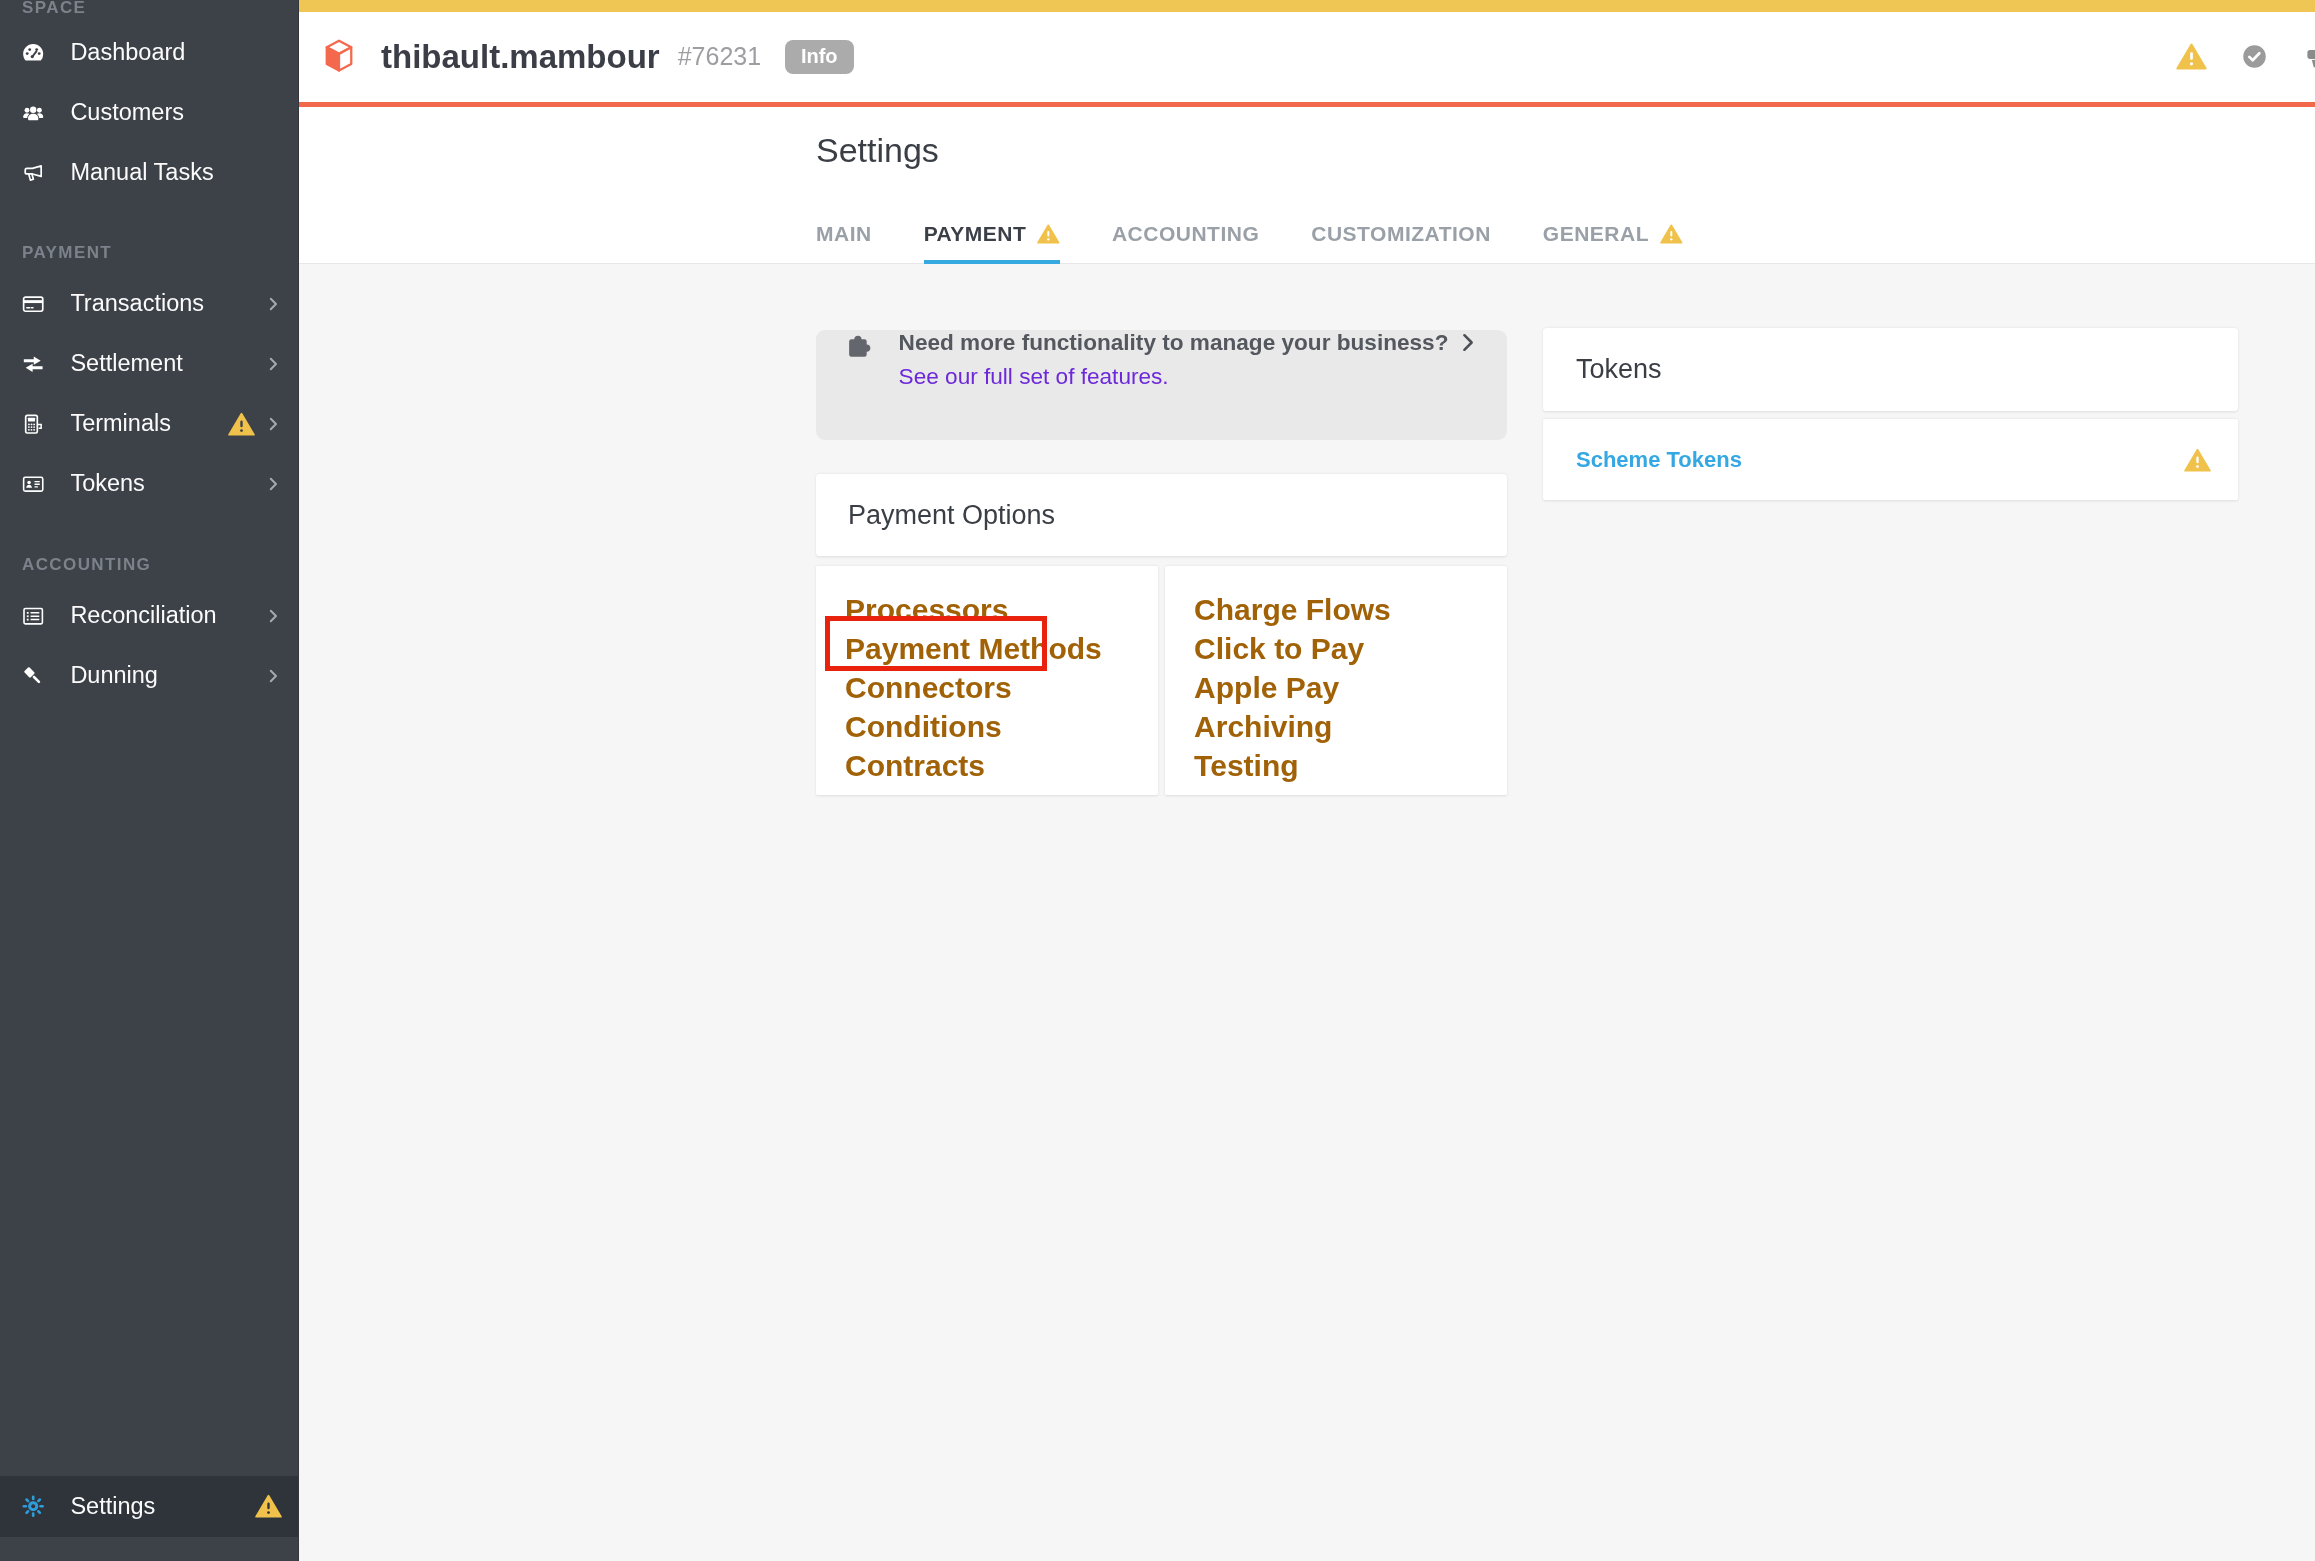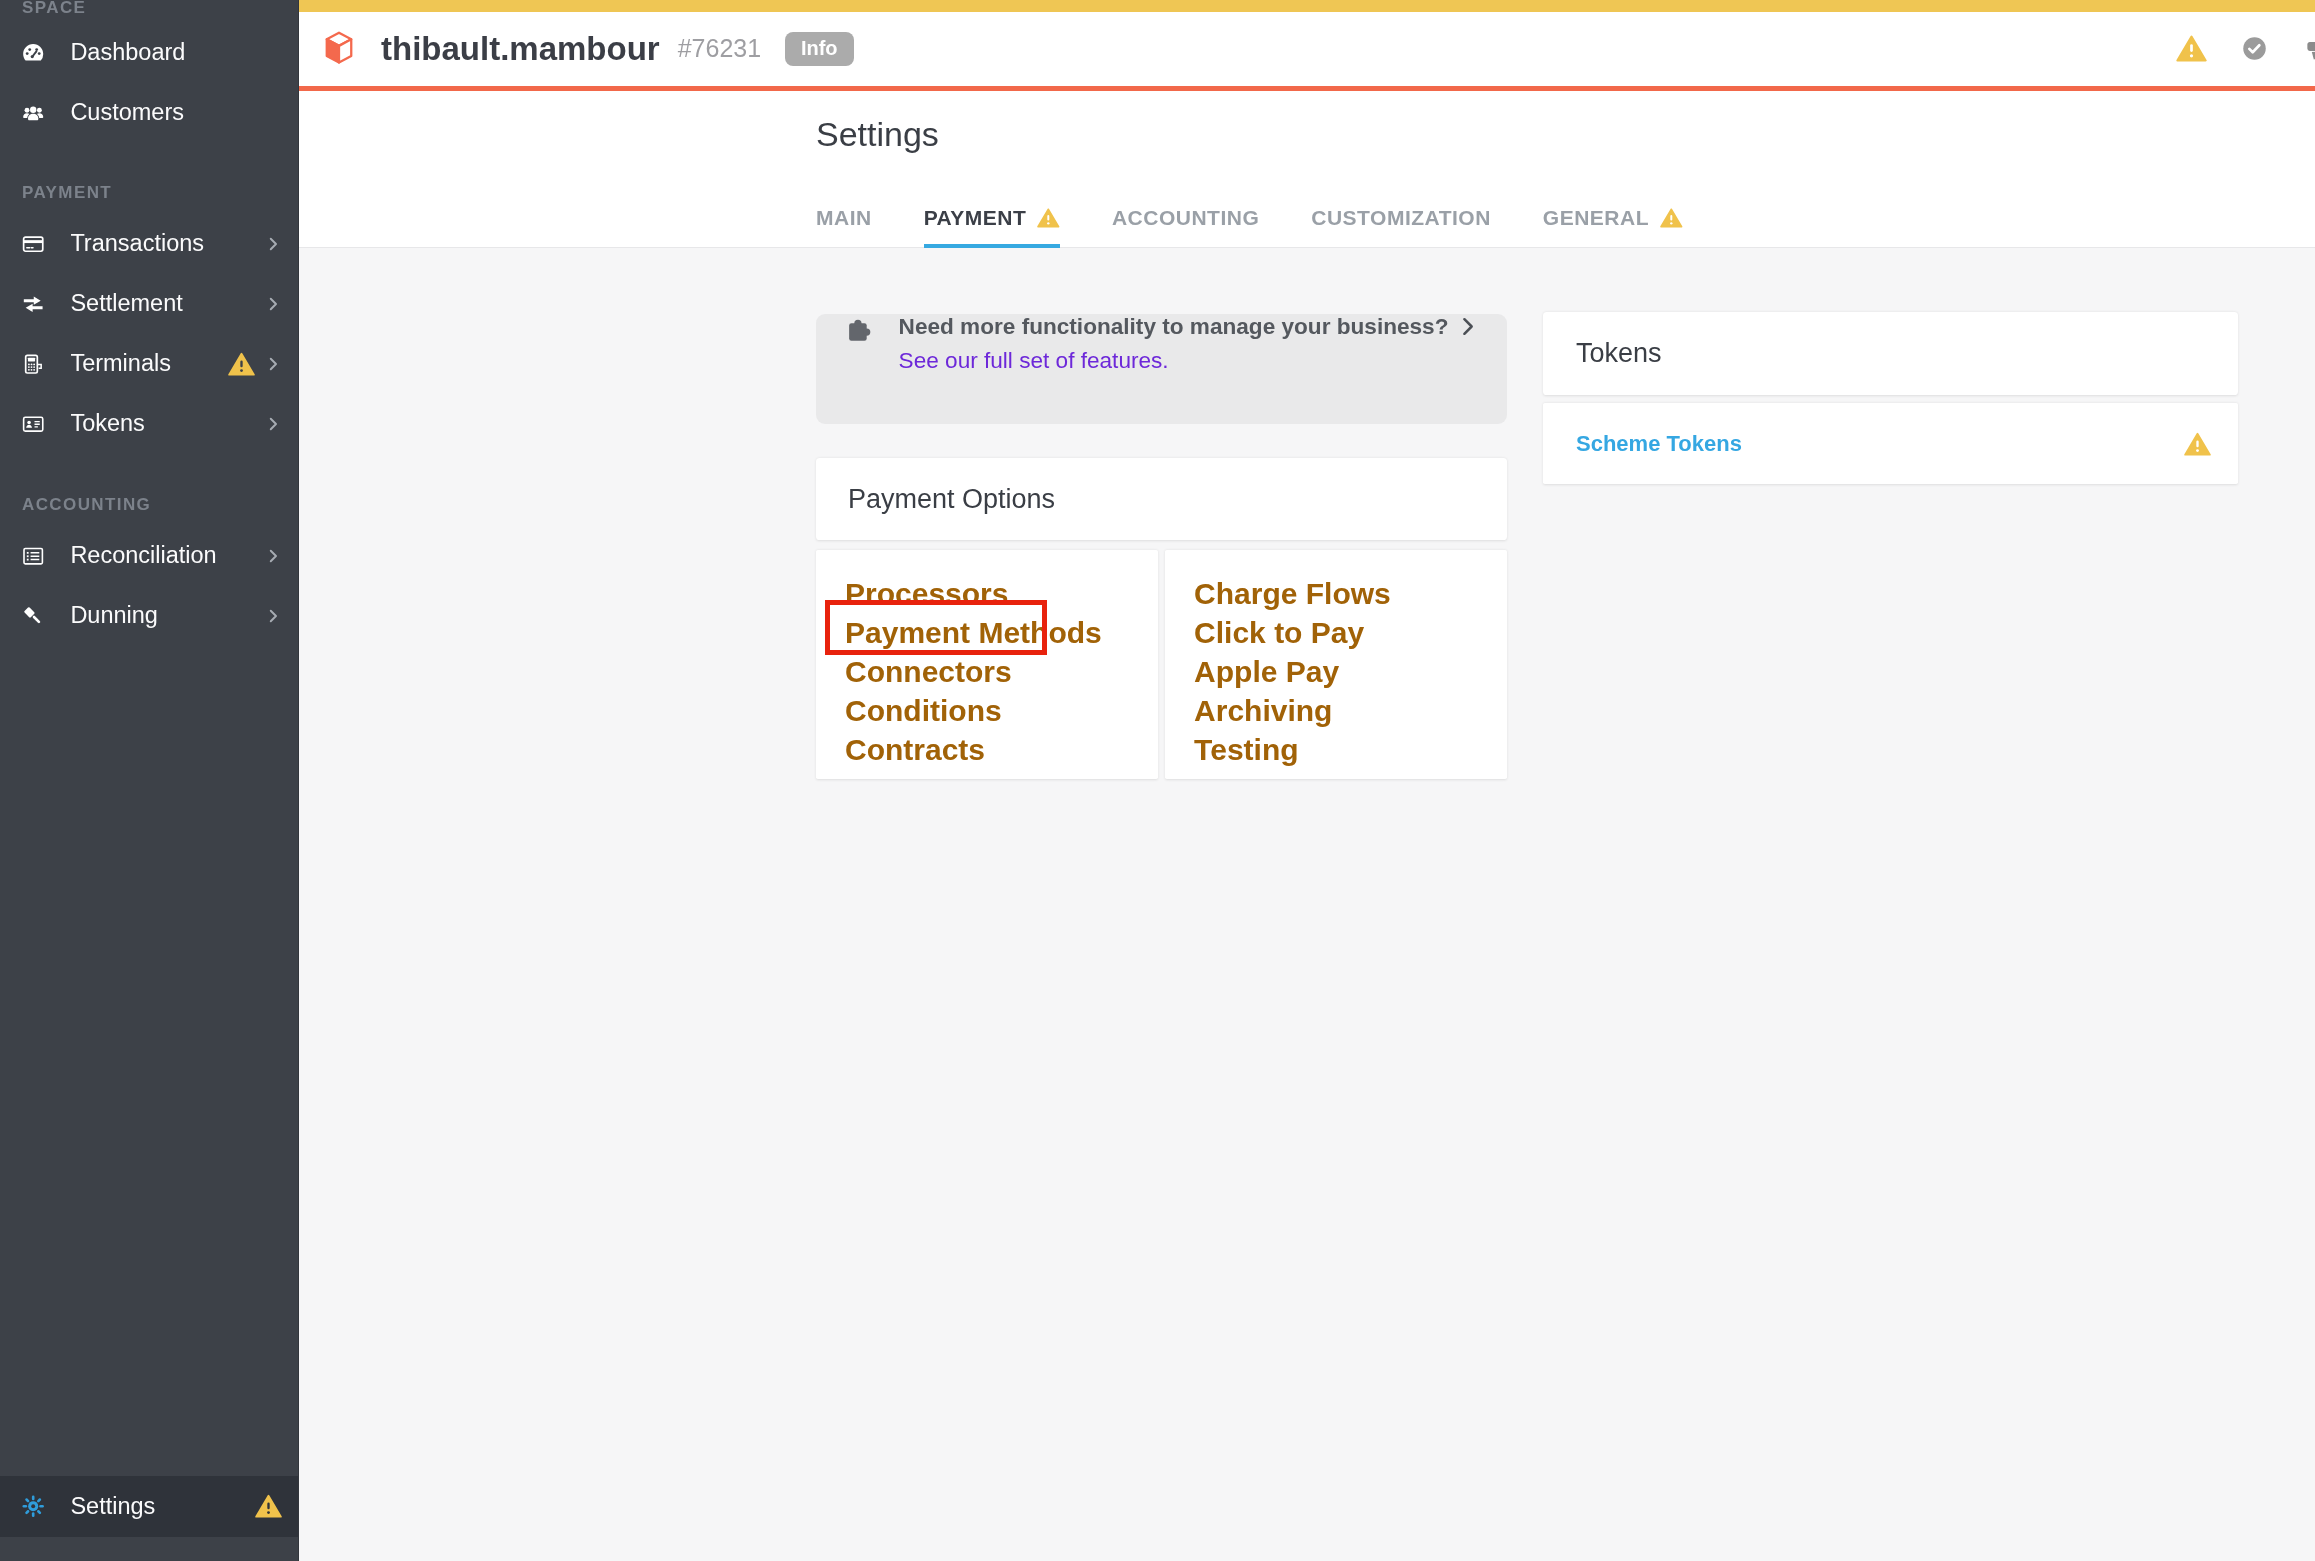--- a/index.html
+++ b/index.html
@@ -38,21 +38,21 @@
     position:absolute;left:0;top:1476px;width:298px;height:61px;
     background:#2f333a;
   }
   .side-footer .side-item{height:61px;}
   .side-footer .row-warn{margin-left:auto;}
 
   
   .main{flex:1;display:flex;flex-direction:column;min-width:0;background:#f6f6f7;}
   .top-yellow{height:11.8px;background:#efc654;}
   .topbar{
-    height:74px;background:#ffffff;display:flex;align-items:center;
+    height:90px;background:#ffffff;display:flex;align-items:center;
     padding-left:25px;overflow:hidden;position:relative;
   }
   .brand{display:flex;align-items:center;margin-right:27px;}
   .ws-name{font-size:33px;font-weight:bold;color:#3b3e46;}
   .ws-id{font-size:25px;color:#9e9ea2;margin-left:18px;}
   .badge{
     margin-left:23.5px;background:#ababab;color:#fff;font-size:20px;font-weight:bold;
     padding:5.4px 16.3px;border-radius:8.1px;cursor:pointer;text-align:right;
   }
   .topbar-icons{margin-left:auto;display:flex;align-items:center;gap:34px;}
@@ -152,20 +152,29 @@
               <path d="M2.3 17c0-2.4 1.8-4 4.1-4 1 0 1.9.3 2.6.9-1.3 1-2.2 2.5-2.4 4.2H3.4c-.6 0-1.1-.5-1.1-1.1z"></path>
               <circle cx="19.6" cy="9.9" r="2.6"></circle>
               <path d="M23.7 17c0 .6-.5 1.1-1.1 1.1h-3.2c-.2-1.7-1.1-3.2-2.4-4.2.7-.6 1.6-.9 2.6-.9 2.3 0 4.1 1.6 4.1 4z"></path>
               <circle cx="13" cy="9.3" r="3.4"></circle>
               <path d="M7.5 18.6c0-3.1 2.5-5.1 5.5-5.1s5.5 2 5.5 5.1v.5c0 .8-.6 1.4-1.4 1.4H8.9c-.8 0-1.4-.6-1.4-1.4z"></path>
             </svg>
         </span>
         <span class="lbl">Customers</span>
       </div>
 
+      <div class="side-item">
+        <span class="ic">
+          <svg class="wsvg" viewBox="0 0 26 26" width="24.4" height="24.4" fill="none" stroke="#fff" stroke-width="1.8" stroke-linejoin="round" stroke-linecap="round">
+              <path d="M21.5 5.2v11.2l-9.3-2.6H6.4a1.9 1.9 0 0 1-1.9-1.9V9.7c0-1 .9-1.9 1.9-1.9h5.8z"></path>
+              <path d="M8.3 14.1l1.7 6.3 3.2-.9-1.5-5.4"></path>
+            </svg>
+        </span>
+        <span class="lbl">Manual Tasks</span>
+      </div>
     </div>
 
     <div class="side-section sec-pay">
       <div class="side-label">PAYMENT</div>
 
       <div class="side-item">
         <span class="ic">
           <svg class="wsvg" viewBox="0 0 26 26" width="24.4" height="24.4" fill="none" stroke="#fff" stroke-width="1.8">
               <rect x="2.8" y="5.5" width="20.4" height="15" rx="2"></rect>
               <rect x="2.8" y="8.7" width="20.4" height="3.1" fill="#fff" stroke="none"></rect>

